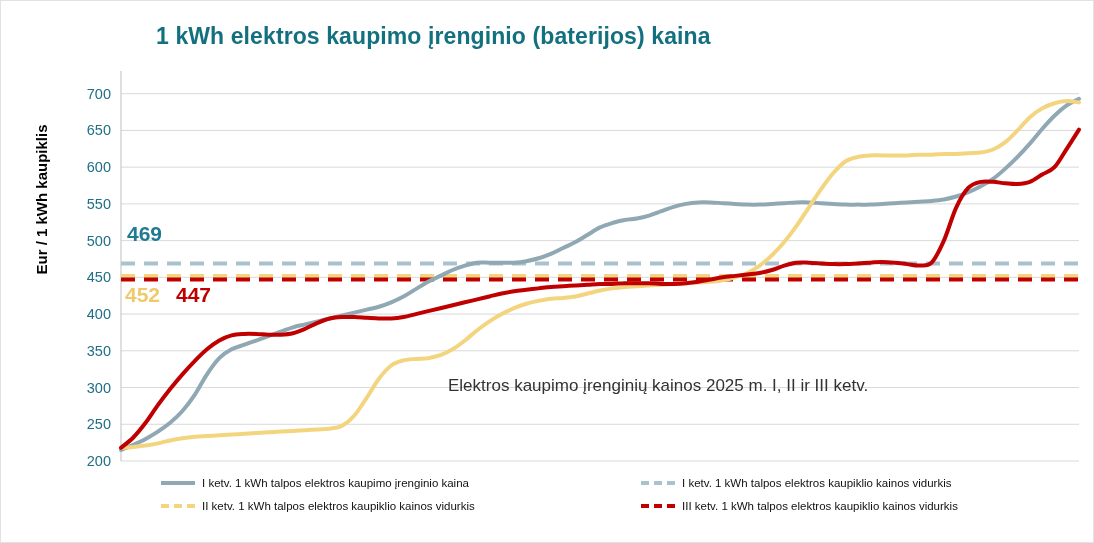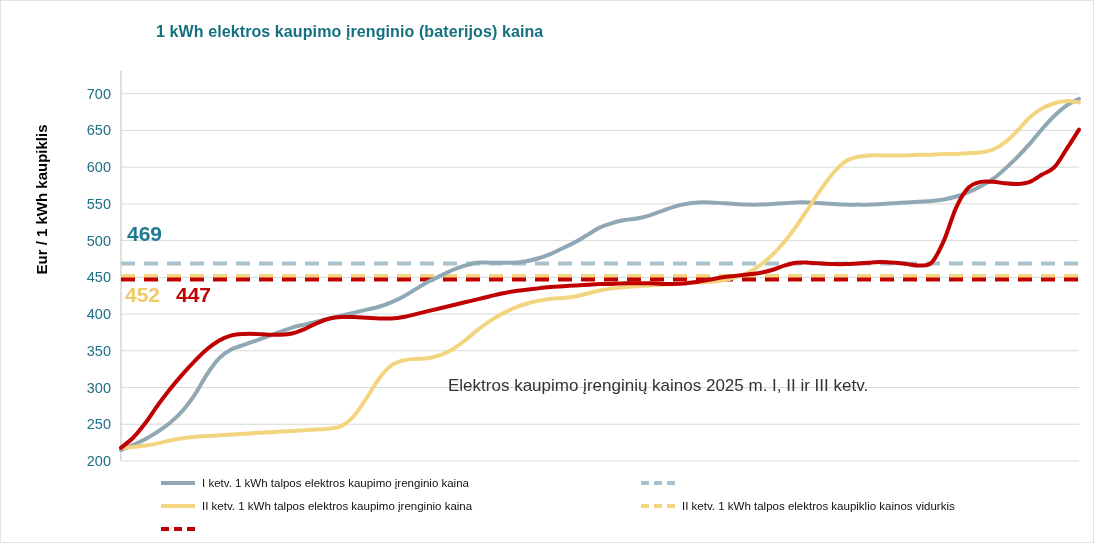--- a/index.html
+++ b/index.html
@@ -12,21 +12,21 @@
   #chart-root{
     position:relative;
     width:1094px;height:543px;
     box-sizing:border-box;
     border:1px solid #e2e2e2;
     background:#fff;
   }
   #chart-title{
     position:absolute;
     left:155px;top:22px;
-    font-size:16px;
+    font-size:23px;
     font-weight:bold;
     color:#13707f;
     letter-spacing:0.1px;
     white-space:nowrap;
   }
   #y-axis-label{
     position:absolute;
     left:-60px;top:190px;
     width:200px;
     transform:rotate(-90deg);
@@ -138,27 +138,25 @@
 
   <div id="caption">Elektros kaupimo įrenginių kainos 2025 m. I, II ir III ketv.</div>
 
   <div id="legend">
     <div class="legend-item">
       <span class="swatch sw-solid-1"></span>
       <span>I ketv. 1 kWh talpos elektros kaupimo įrenginio kaina</span>
     </div>
     <div class="legend-item">
       <span class="swatch sw-dash-1"></span>
-    </div>
-    <div class="legend-item">
-      <span class="swatch sw-solid-2"></span>
-      <span>II ketv. 1 kWh talpos elektros kaupimo įrenginio kaina</span>
+      <span>I ketv. 1 kWh talpos elektros kaupiklio kainos vidurkis</span>
     </div>
     <div class="legend-item">
       <span class="swatch sw-dash-2"></span>
       <span>II ketv. 1 kWh talpos elektros kaupiklio kainos vidurkis</span>
     </div>
     <div class="legend-item">
       <span class="swatch sw-dash-3"></span>
+      <span>III ketv. 1 kWh talpos elektros kaupiklio kainos vidurkis</span>
     </div>
   </div>
 
 </div>
 
 </body></html>

